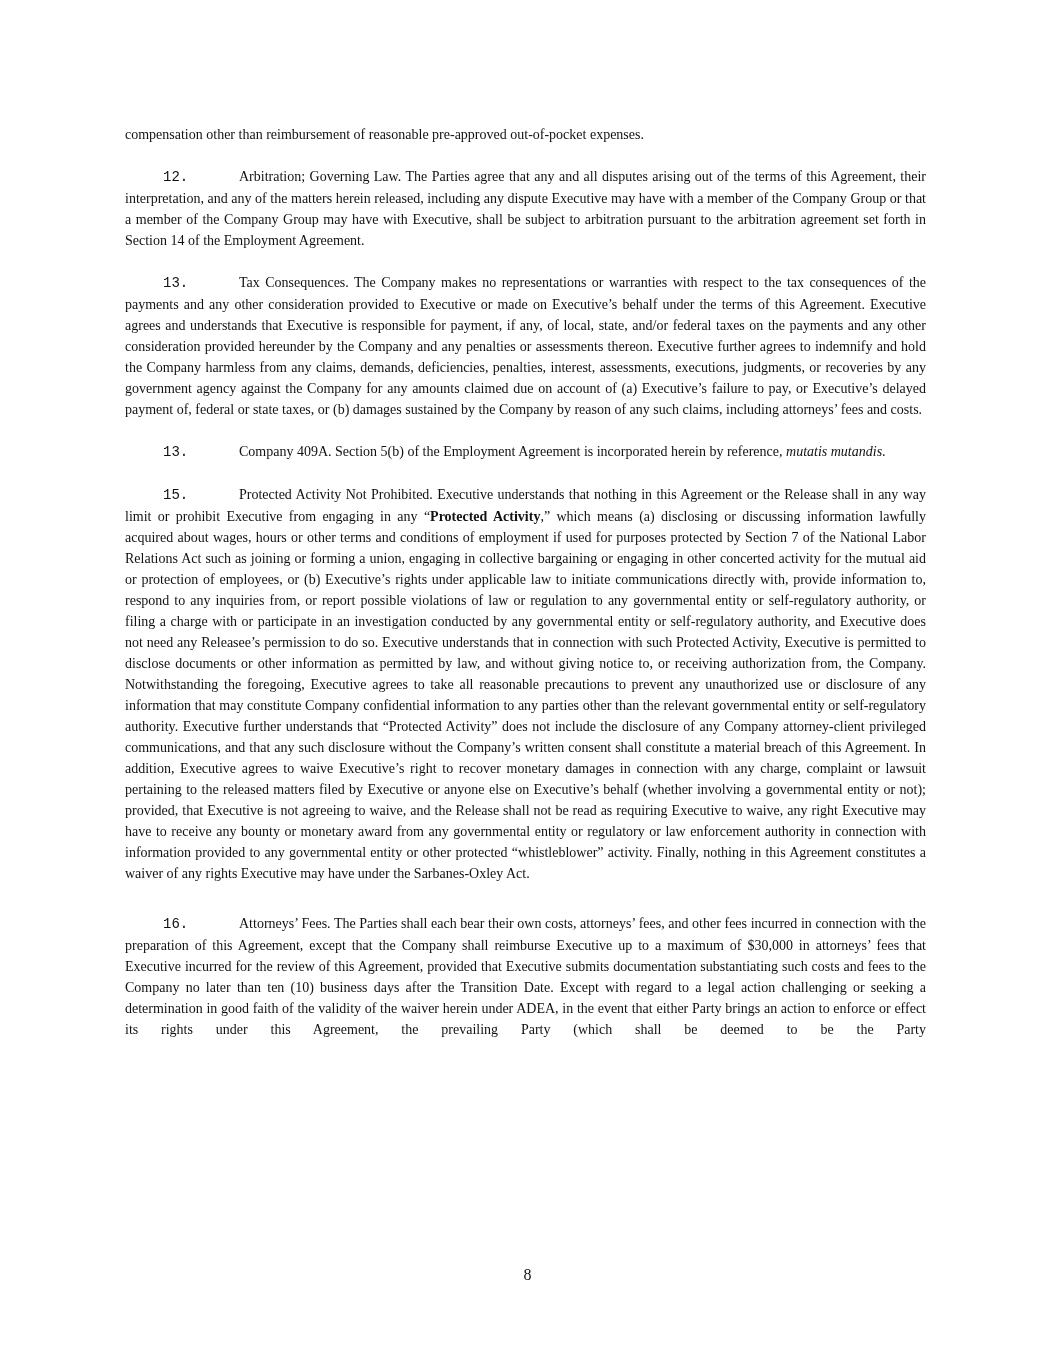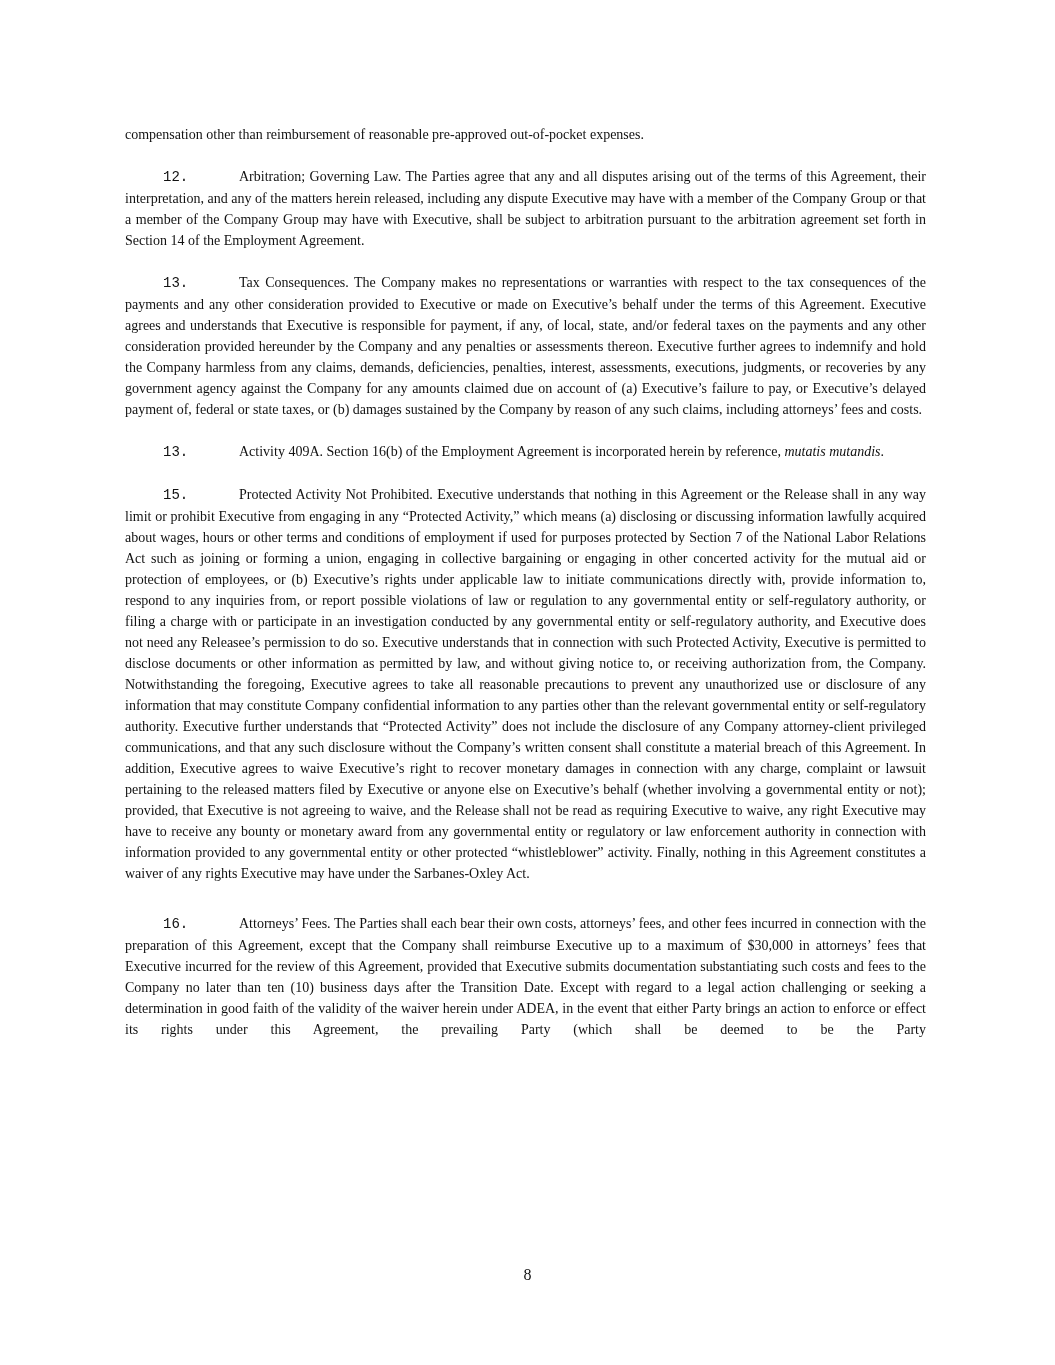--- a/index.html
+++ b/index.html
@@ -35,21 +35,21 @@
       width: 76px;
       text-indent: 0;
       font-family: Liberation Mono, monospace;
     }
     .indent {
       padding-left: 38px;
       display: inline;
     }
     .heading { }
     .em { font-style: italic; }
-    .strong { font-weight: normal; }
+    .strong { font-weight: bold; }
     .ul { }
     .page-number {
       position: absolute;
       left: 0;
       width: 1055px;
       top: 1266px;
       text-align: center;
       font-size: 16px;
       font-family: "Liberation Serif", "DejaVu Serif", serif;
     }
@@ -64,21 +64,21 @@
   <div class="gap"></div>
 
   <p class="para"><span class="indent"></span><span class="num">12.</span><span class="heading">Arbitration; Governing Law</span><span>. The Parties agree that any and all disputes arising out of the terms of this Agreement, their interpretation, and any of the matters  herein released, including any dispute Executive may have with a member of the Company Group or that a member of the Company Group may have with  Executive, shall be subject to arbitration pursuant to the arbitration agreement set forth in Section 14 of the Employment Agreement.</span></p>
 
   <div class="gap"></div>
 
   <p class="para"><span class="indent"></span><span class="num">13.</span><span class="heading">Tax Consequences</span><span>. The Company makes no representations or warranties with respect to the tax consequences of the payments and any other  consideration provided to Executive or made on Executive’s behalf under the terms of this Agreement. Executive agrees and understands that Executive is  responsible for payment, if any, of local, state, and/or federal taxes on the payments and any other consideration provided hereunder by the Company  and any penalties or assessments thereon. Executive further agrees to indemnify and hold the Company harmless from any claims, demands, deficiencies,  penalties, interest, assessments, executions, judgments, or recoveries by any government agency against the Company for any amounts claimed due on  account of (a) Executive’s failure to pay, or Executive’s delayed payment of, federal or state taxes, or (b) damages sustained by the Company by reason of  any such claims, including attorneys’ fees and costs.</span></p>
 
   <div class="gap"></div>
 
-  <p class="para"><span class="indent"></span><span class="num">13.</span><span class="heading">Activity 409A</span><span>. Section 16(b) of the Employment Agreement is incorporated herein by reference, </span><span class="em">mutatis mutandis</span><span>.</span></p>
+  <p class="para"><span class="indent"></span><span class="num">13.</span><span class="heading">Company 409A</span><span>. Section 5(b) of the Employment Agreement is incorporated herein by reference, </span><span class="em">mutatis mutandis</span><span>.</span></p>
 
   <div class="gap"></div>
 
   <p class="para"><span class="indent"></span><span class="num">15.</span><span class="heading">Protected Activity Not Prohibited</span><span>. Executive understands that nothing in this Agreement or the Release shall in any way limit or prohibit Executive from  engaging in any “</span><span class="strong">Protected Activity</span><span>,” which means (a) disclosing or discussing information lawfully acquired about wages, hours or other terms and conditions of employment if used for purposes protected by Section 7 of the National Labor Relations Act such as joining or forming a union, engaging in collective bargaining or engaging in other concerted activity for the mutual aid or protection of employees, or (b) Executive’s rights under applicable law to initiate communications directly with, provide information to, respond to any inquiries from, or report possible violations of law or regulation to any governmental entity or self-regulatory authority, or filing a charge with or participate in an investigation conducted by any governmental entity or self-regulatory authority, and Executive does not need any Releasee’s permission to do so. Executive understands that in connection with such Protected Activity, Executive is permitted  to disclose documents or other information as permitted by law, and without giving notice to, or receiving authorization from, the Company.  Notwithstanding the foregoing, Executive agrees to take all reasonable precautions to prevent any unauthorized use or disclosure of any information that  may constitute Company confidential information to any parties other than the relevant governmental entity or self-regulatory authority. Executive further understands that “Protected Activity” does not include the disclosure of any Company attorney-client privileged communications, and that any such disclosure without  the Company’s written consent shall constitute a material breach of this Agreement. In addition, Executive agrees to waive Executive’s right to recover monetary damages in connection with any charge, complaint or lawsuit pertaining to the released matters filed by Executive or anyone else on Executive’s behalf (whether involving a governmental entity or not); </span><span class="ul">provided</span><span>, that Executive is not agreeing to waive, and the Release shall not be read as requiring Executive to waive, any right Executive may have to receive any bounty or monetary award from any governmental entity or regulatory or law enforcement authority in connection with information provided to any governmental entity or other protected “whistleblower” activity. Finally, nothing in this Agreement constitutes a waiver of any rights  Executive may have under the Sarbanes-Oxley Act.</span></p>
 
   <div class="gap-lg"></div>
 
   <p class="para" style="text-align-last: justify;"><span class="indent"></span><span class="num">16.</span><span class="heading">Attorneys’ Fees</span><span>. The Parties shall each bear their own costs, attorneys’ fees, and other fees incurred in connection with the preparation of this  Agreement, except that the Company shall reimburse Executive up to a maximum of $30,000 in attorneys’ fees that Executive incurred for the review of this  Agreement, provided that Executive submits documentation substantiating such costs and fees  to the Company no later than ten (10) business days after the Transition Date. Except with regard to a legal action challenging or seeking a determination in  good faith of the validity of the waiver herein under ADEA, in the event that either Party brings an action to enforce or effect its rights under this  Agreement, the prevailing Party (which shall be deemed to be the Party</span></p>
 
 </div>

